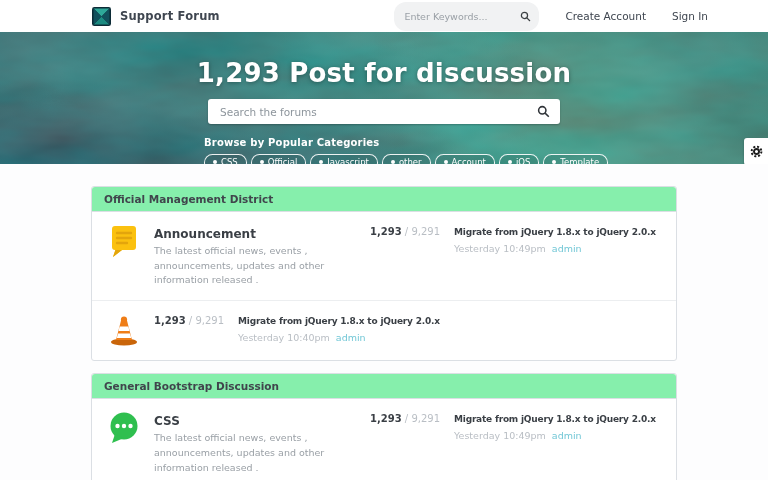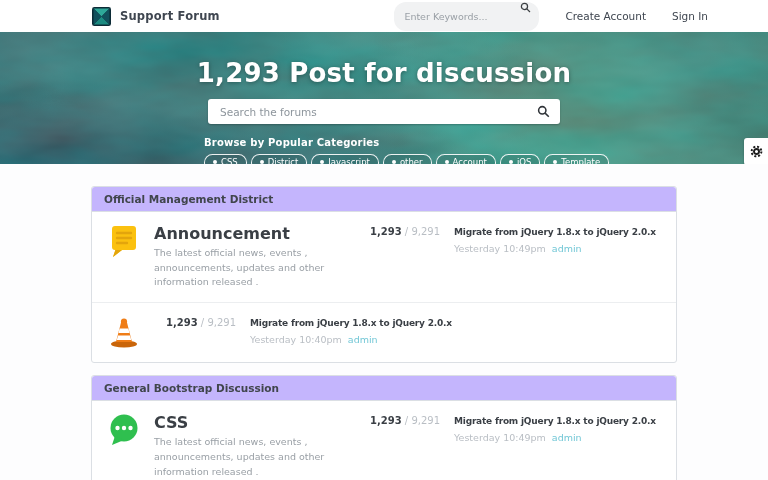--- a/index.html
+++ b/index.html
@@ -4,21 +4,21 @@
 <style>
   * { margin:0; padding:0; box-sizing:border-box; }
   html,body { width:768px; height:480px; overflow:hidden; background:#fdfdfe;
               font-family:"DejaVu Sans","Liberation Sans",sans-serif; }
 
   
   .navbar { height:32px; background:#fff; display:flex; align-items:center;
             padding:0 60px 0 92px; position:relative; z-index:5; }
   .brand-logo { width:19px; height:19px; display:inline-flex; margin-right:9px; }
   .brand-name { font-size:11.5px; font-weight:700; color:#3f4650; letter-spacing:.2px; }
-  .nav-search { margin-left:auto; display:flex; background:#f1f2f3;
+  .nav-search { margin-left:auto; display:flex; align-items:center; background:#f1f2f3;
                 border-radius:12px; height:29px; width:145px; padding:0 8px 0 10px; }
   .nav-search input { border:0; background:transparent; outline:none; flex:1; width:90px;
                       font-size:9.5px; color:#555; font-family:inherit; }
   .nav-search input::placeholder { color:#9aa0a6; }
   .nav-search .mag { width:11px; height:11px; color:#3c4043; cursor:pointer; display:flex; }
   .nav-link { font-size:10.5px; color:#3f4650; margin-left:26px; text-decoration:none; cursor:pointer; }
 
   
   .hero { position:relative; height:132px; overflow:hidden;
           background:
@@ -48,30 +48,30 @@
           background:rgba(10,30,30,.10); white-space:nowrap; }
   .pill .dot { width:4px; height:4px; border-radius:50%; background:#fff; }
   .gear-btn { position:absolute; z-index:3; right:0; top:106px; width:24px; height:27px;
               background:#fff; border-radius:3px 0 0 3px; display:flex; align-items:center;
               justify-content:center; cursor:pointer; box-shadow:0 1px 2px rgba(0,0,0,.3); }
 
   
   .content { padding-top:22px; }
   .panel { width:586px; margin:0 auto 12px; background:#fff; border:1px solid #dbdfe4;
            border-radius:3px; }
-  .panel-header { background:#c4b5fd; border-bottom:1px solid #dbdfe4; padding:6px 12px;
+  .panel-header { background:#86efac; border-bottom:1px solid #dbdfe4; padding:6px 12px;
                   font-size:10.5px; font-weight:700; color:#40454c; border-radius:3px 3px 0 0; }
   .frow { display:flex; padding:11px 14px 12px; border-bottom:1px solid #eceef0; min-height:58px; }
   .frow:last-child { border-bottom:0; }
   .ricon { width:36px; height:36px; flex:none; margin-right:12px; display:flex; }
   .rmain { flex:1; min-width:0; padding-right:12px; }
-  .rtitle { display:inline-block; font-size:16px; font-weight:700; color:#3a3f45;
+  .rtitle { display:inline-block; font-size:12px; font-weight:700; color:#3a3f45;
             text-decoration:none; cursor:pointer; margin:1px 0 3px; }
   .rdesc { font-size:9.5px; color:#9aa0a6; line-height:1.55; }
-  .rstats { width:70px; flex:none; text-align:right; font-size:10px; padding-top:3px; white-space:nowrap;margin-left:12px; }
+  .rstats { width:70px; flex:none; text-align:right; font-size:10px; padding-top:3px; white-space:nowrap; }
   .rstats b { color:#3a3f45; font-weight:700; }
   .rstats .muted { color:#b9bec4; }
   .rlatest { width:208px; flex:none; margin-left:14px; padding-top:3px; }
   .ltitle { display:block; font-size:9px; font-weight:700; color:#3a3f45; letter-spacing:-.2px;
             text-decoration:none; cursor:pointer; line-height:1.45; white-space:nowrap; overflow:hidden; }
   .lmeta { font-size:9.5px; color:#b9bec4; margin-top:4px; }
   .lmeta .admin { color:#72c7d6; text-decoration:none; cursor:pointer; margin-left:3px; }
 </style>
 </head>
 <body>
@@ -126,21 +126,21 @@
 
     <div class="browse-wrap">
       <div class="browse-label">Browse by Popular Categories</div>
       <div class="pills">
         <span class="pill">
             <span class="dot"></span>
             <span>CSS</span>
           </span>
         <span class="pill">
             <span class="dot"></span>
-            <span>District</span>
+            <span>Official</span>
           </span>
         <span class="pill">
             <span class="dot"></span>
             <span>Javascript</span>
           </span>
         <span class="pill">
             <span class="dot"></span>
             <span>other</span>
           </span>
         <span class="pill">

